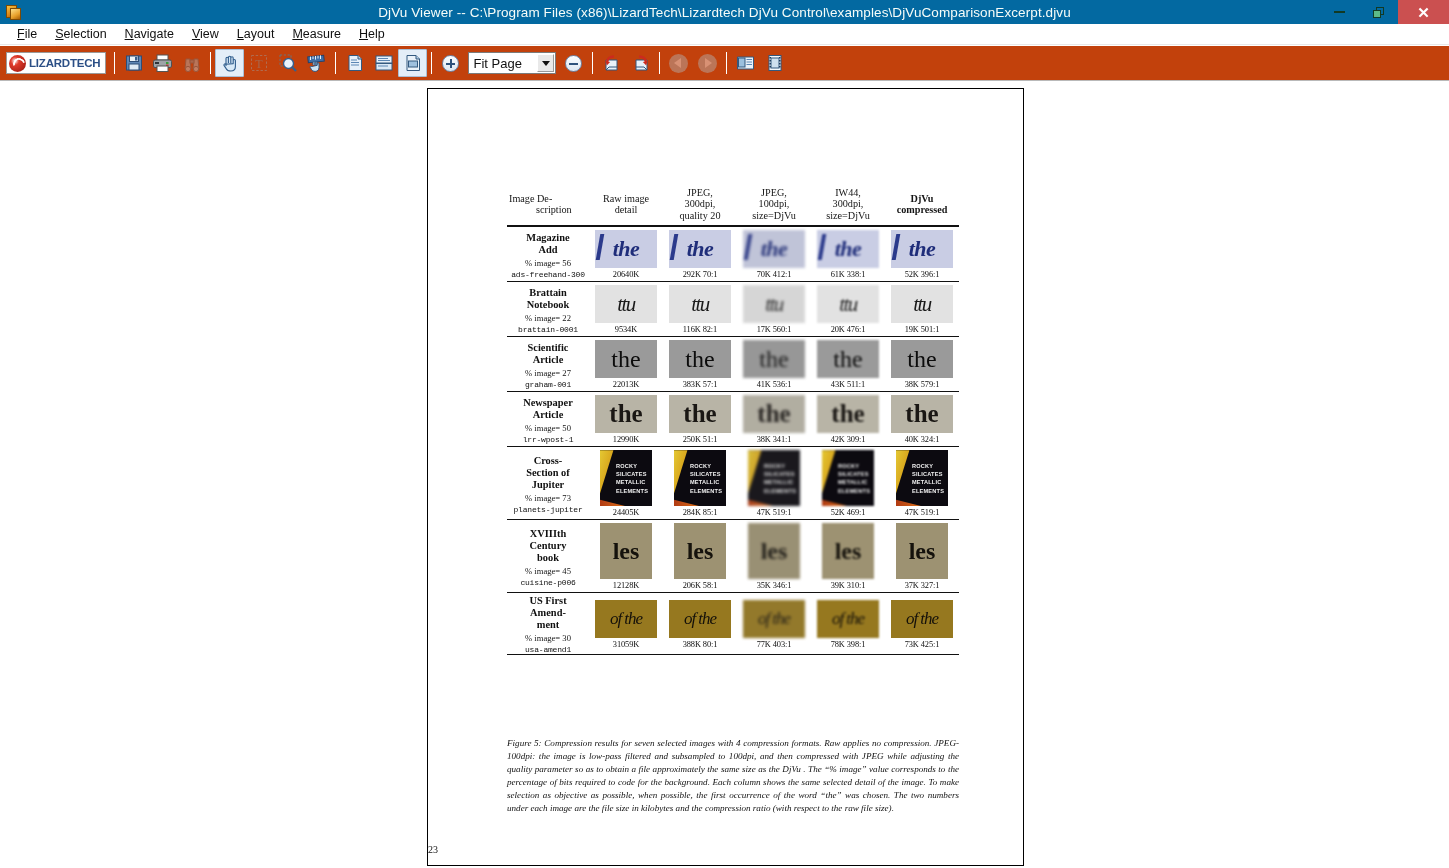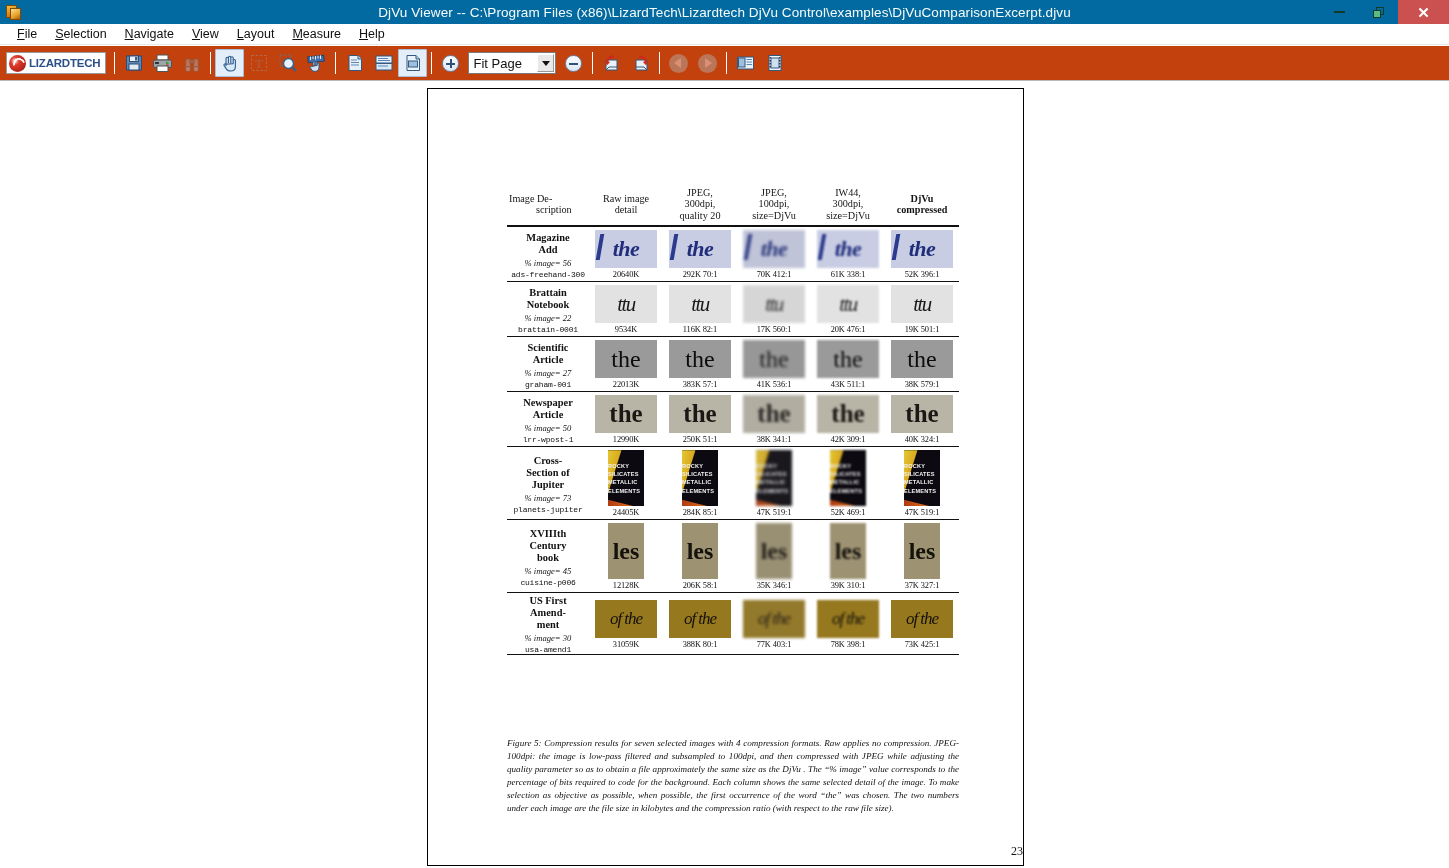--- a/index.html
+++ b/index.html
@@ -156,31 +156,31 @@
   .rule-thick td { border-top:2.2px solid #111; padding:0; height:0; line-height:0;}
   .rule-thin  td { border-top:1px solid #111; padding:0; height:0; line-height:0;}
 
   .lbl-cell {
     width:82px; text-align:center; font-family:"Liberation Serif", serif;
     padding:2px 1px 0 1px;
   }
   .lbl-title {
     font-size:10.4px; font-weight:700; color:#101010; line-height:1.14;
   }
-  .lbl-pct { font-size:8.6px; color:#151515; margin-top:2px;font-style:italic; }
+  .lbl-pct { font-size:8.6px; color:#151515; margin-top:2px; }
   .lbl-file {
     font-family:"Liberation Mono", monospace; font-size:8px; color:#101010;
     margin-top:2px; letter-spacing:-0.2px;
   }
   .img-cell { width:74px; text-align:center; padding:3px 2px 2px 2px; }
   .thumb {
     width:62px; height:38px; margin:0 auto; display:block; position:relative;
     overflow:hidden; background:#ddd;
   }
-  .thumb.sq { width:36px; height:56px; }
+  .thumb.sq { width:52px; height:56px; }
   .thumb-cap {
     font-family:"Liberation Serif", serif; font-size:8.4px; color:#0d0d0d;
     margin-top:2px; white-space:nowrap; letter-spacing:-0.1px;
   }
   .thumb .glyph {
     position:absolute; left:0; right:0; top:50%; transform:translateY(-50%);
     text-align:center; white-space:nowrap;
   }
 
   
@@ -220,22 +220,22 @@
   .blur2 { filter:blur(1.5px) contrast(.88); }
   .blur3 { filter:blur(1.0px); }
   .blur0 { filter:none; }
 
   .caption {
     position:absolute; left:79px; top:648px; width:452px;
     font-family:"Liberation Serif", serif; font-style:italic; font-size:9.1px;
     color:#111; text-align:justify; line-height:1.42;
   }
   .pagenum {
-    position:absolute; left:0; right:0; top:755px; text-align:right;
-    font-family:"Liberation Serif", serif; font-size:12px; color:#111;
+    position:absolute; left:0; right:0; top:755px; text-align:left;
+    font-family:"Liberation Serif", serif; font-size:10px; color:#111;
   }
 </style>
 </head>
 <body>
 
 <div id="app">
 
   <div class="titlebar">
     <div class="app-icon">
       <span class="sq1"></span>

